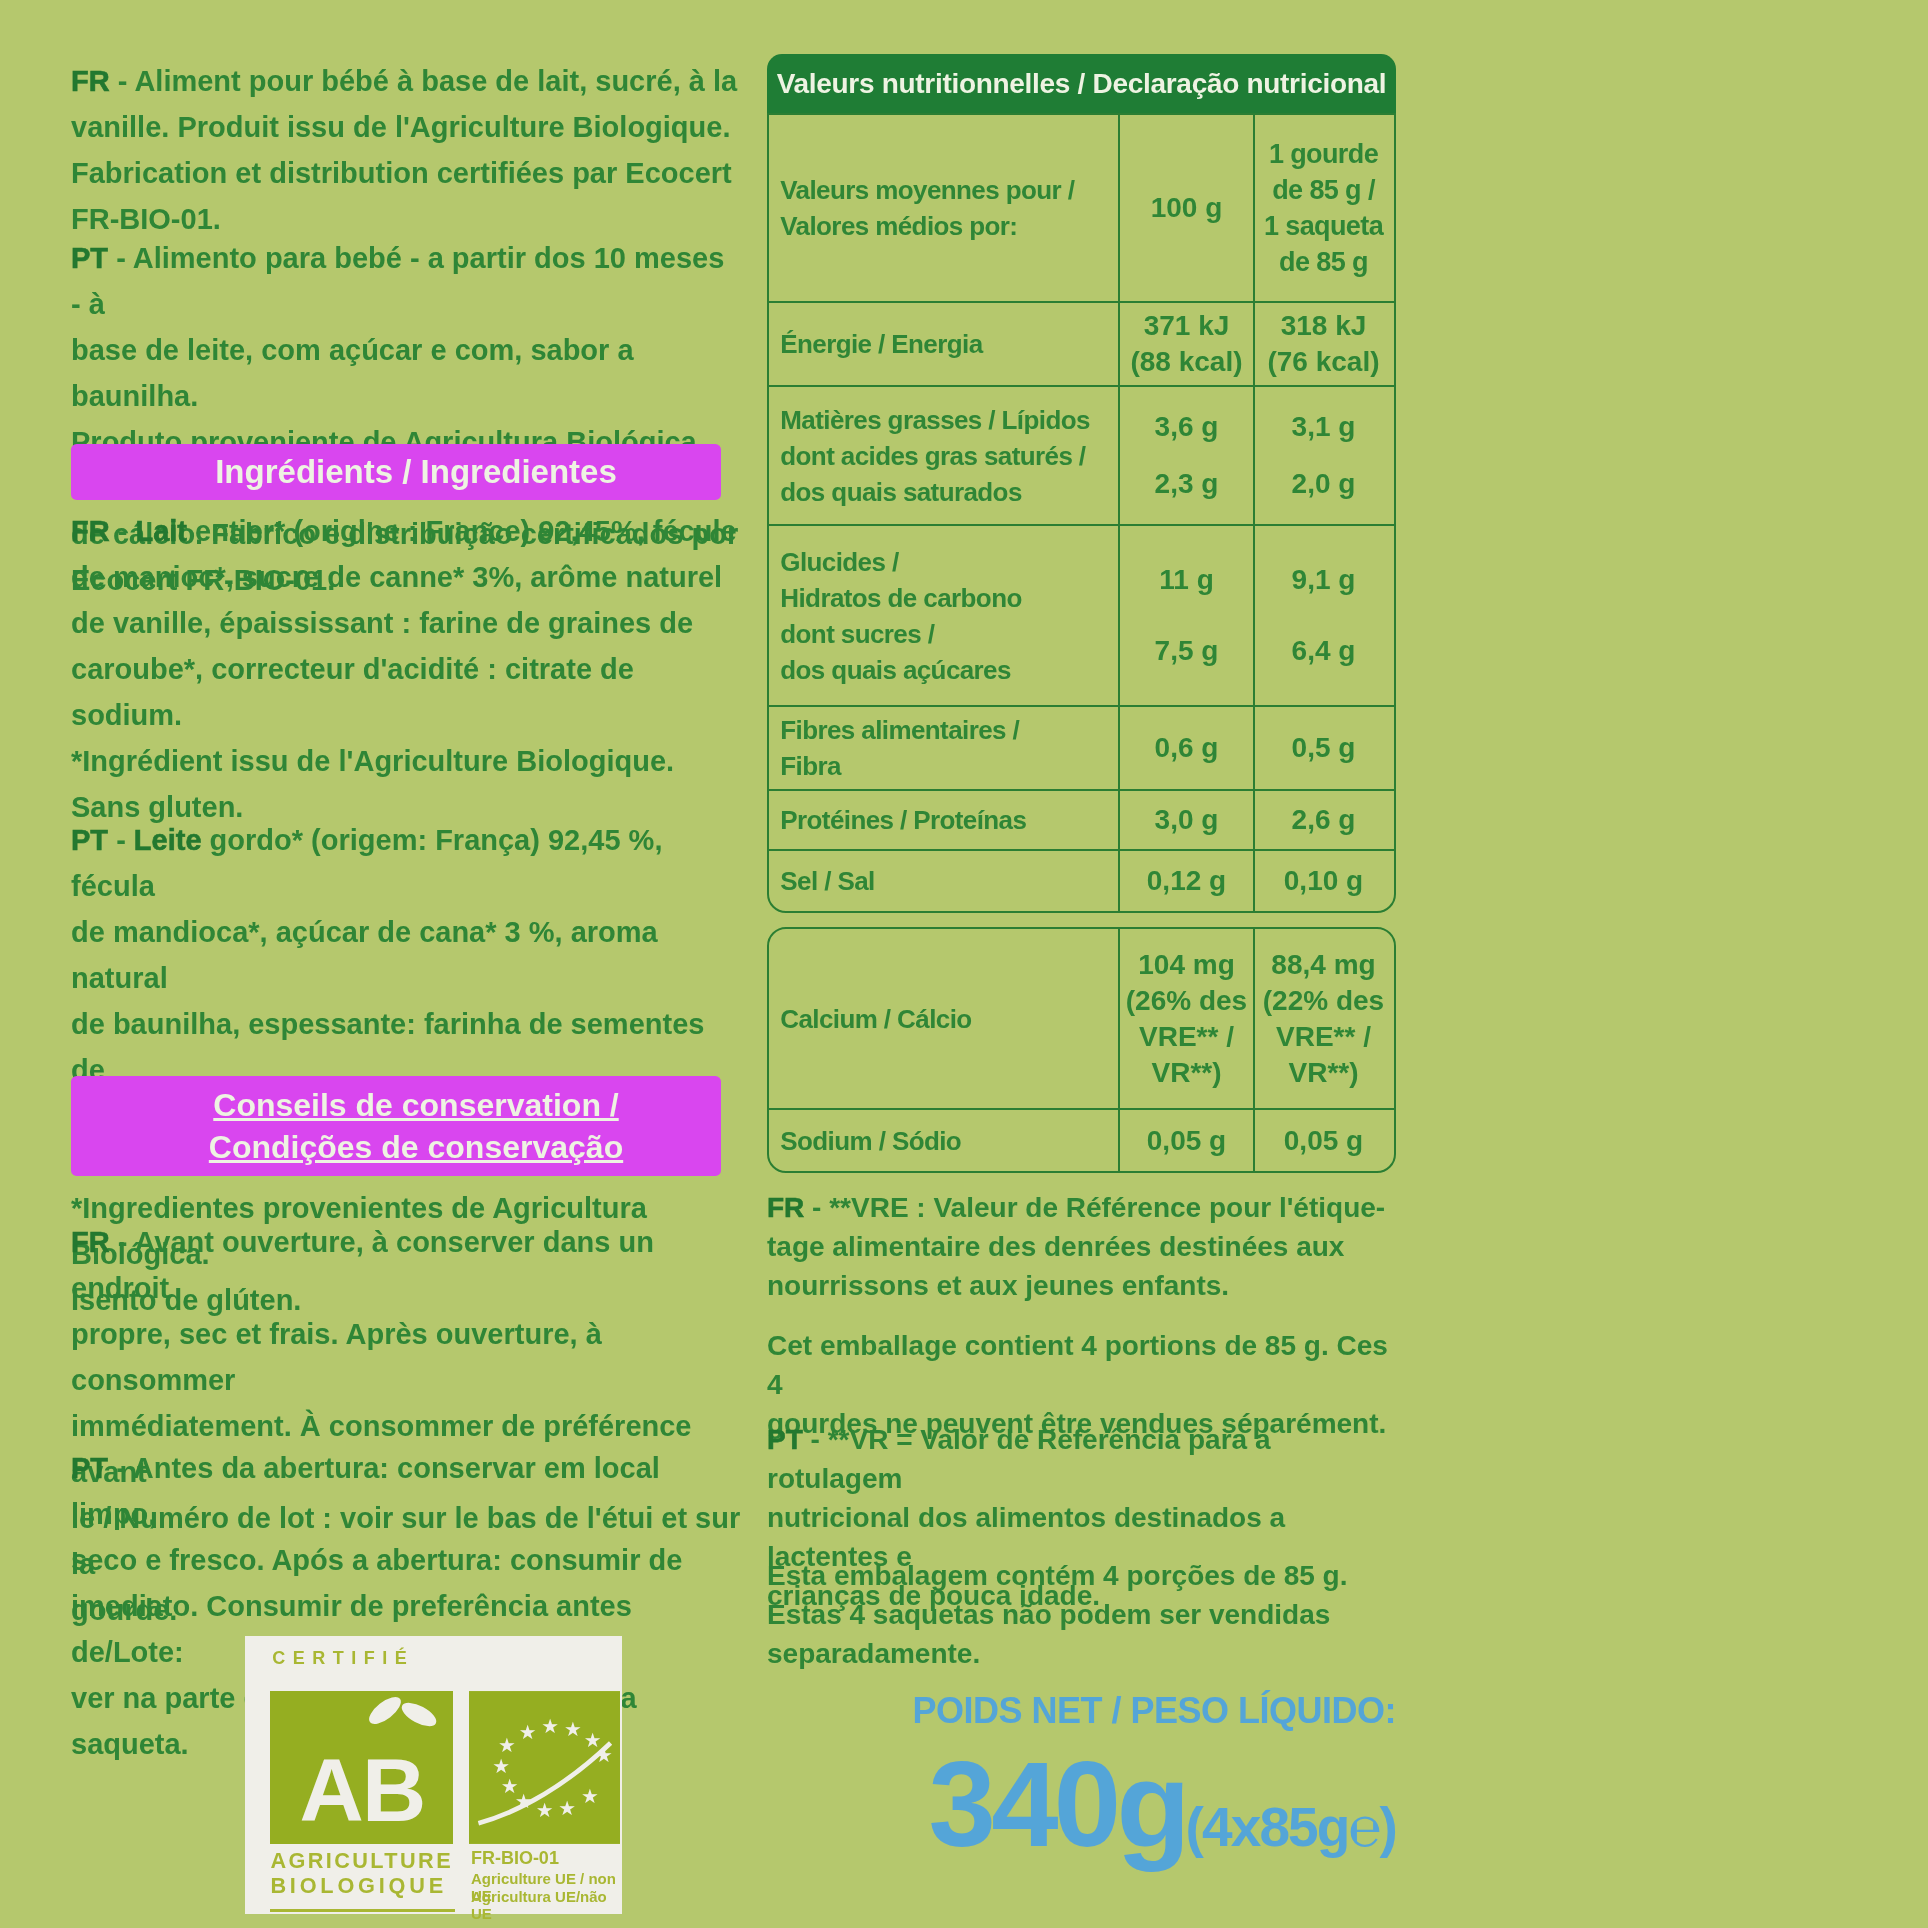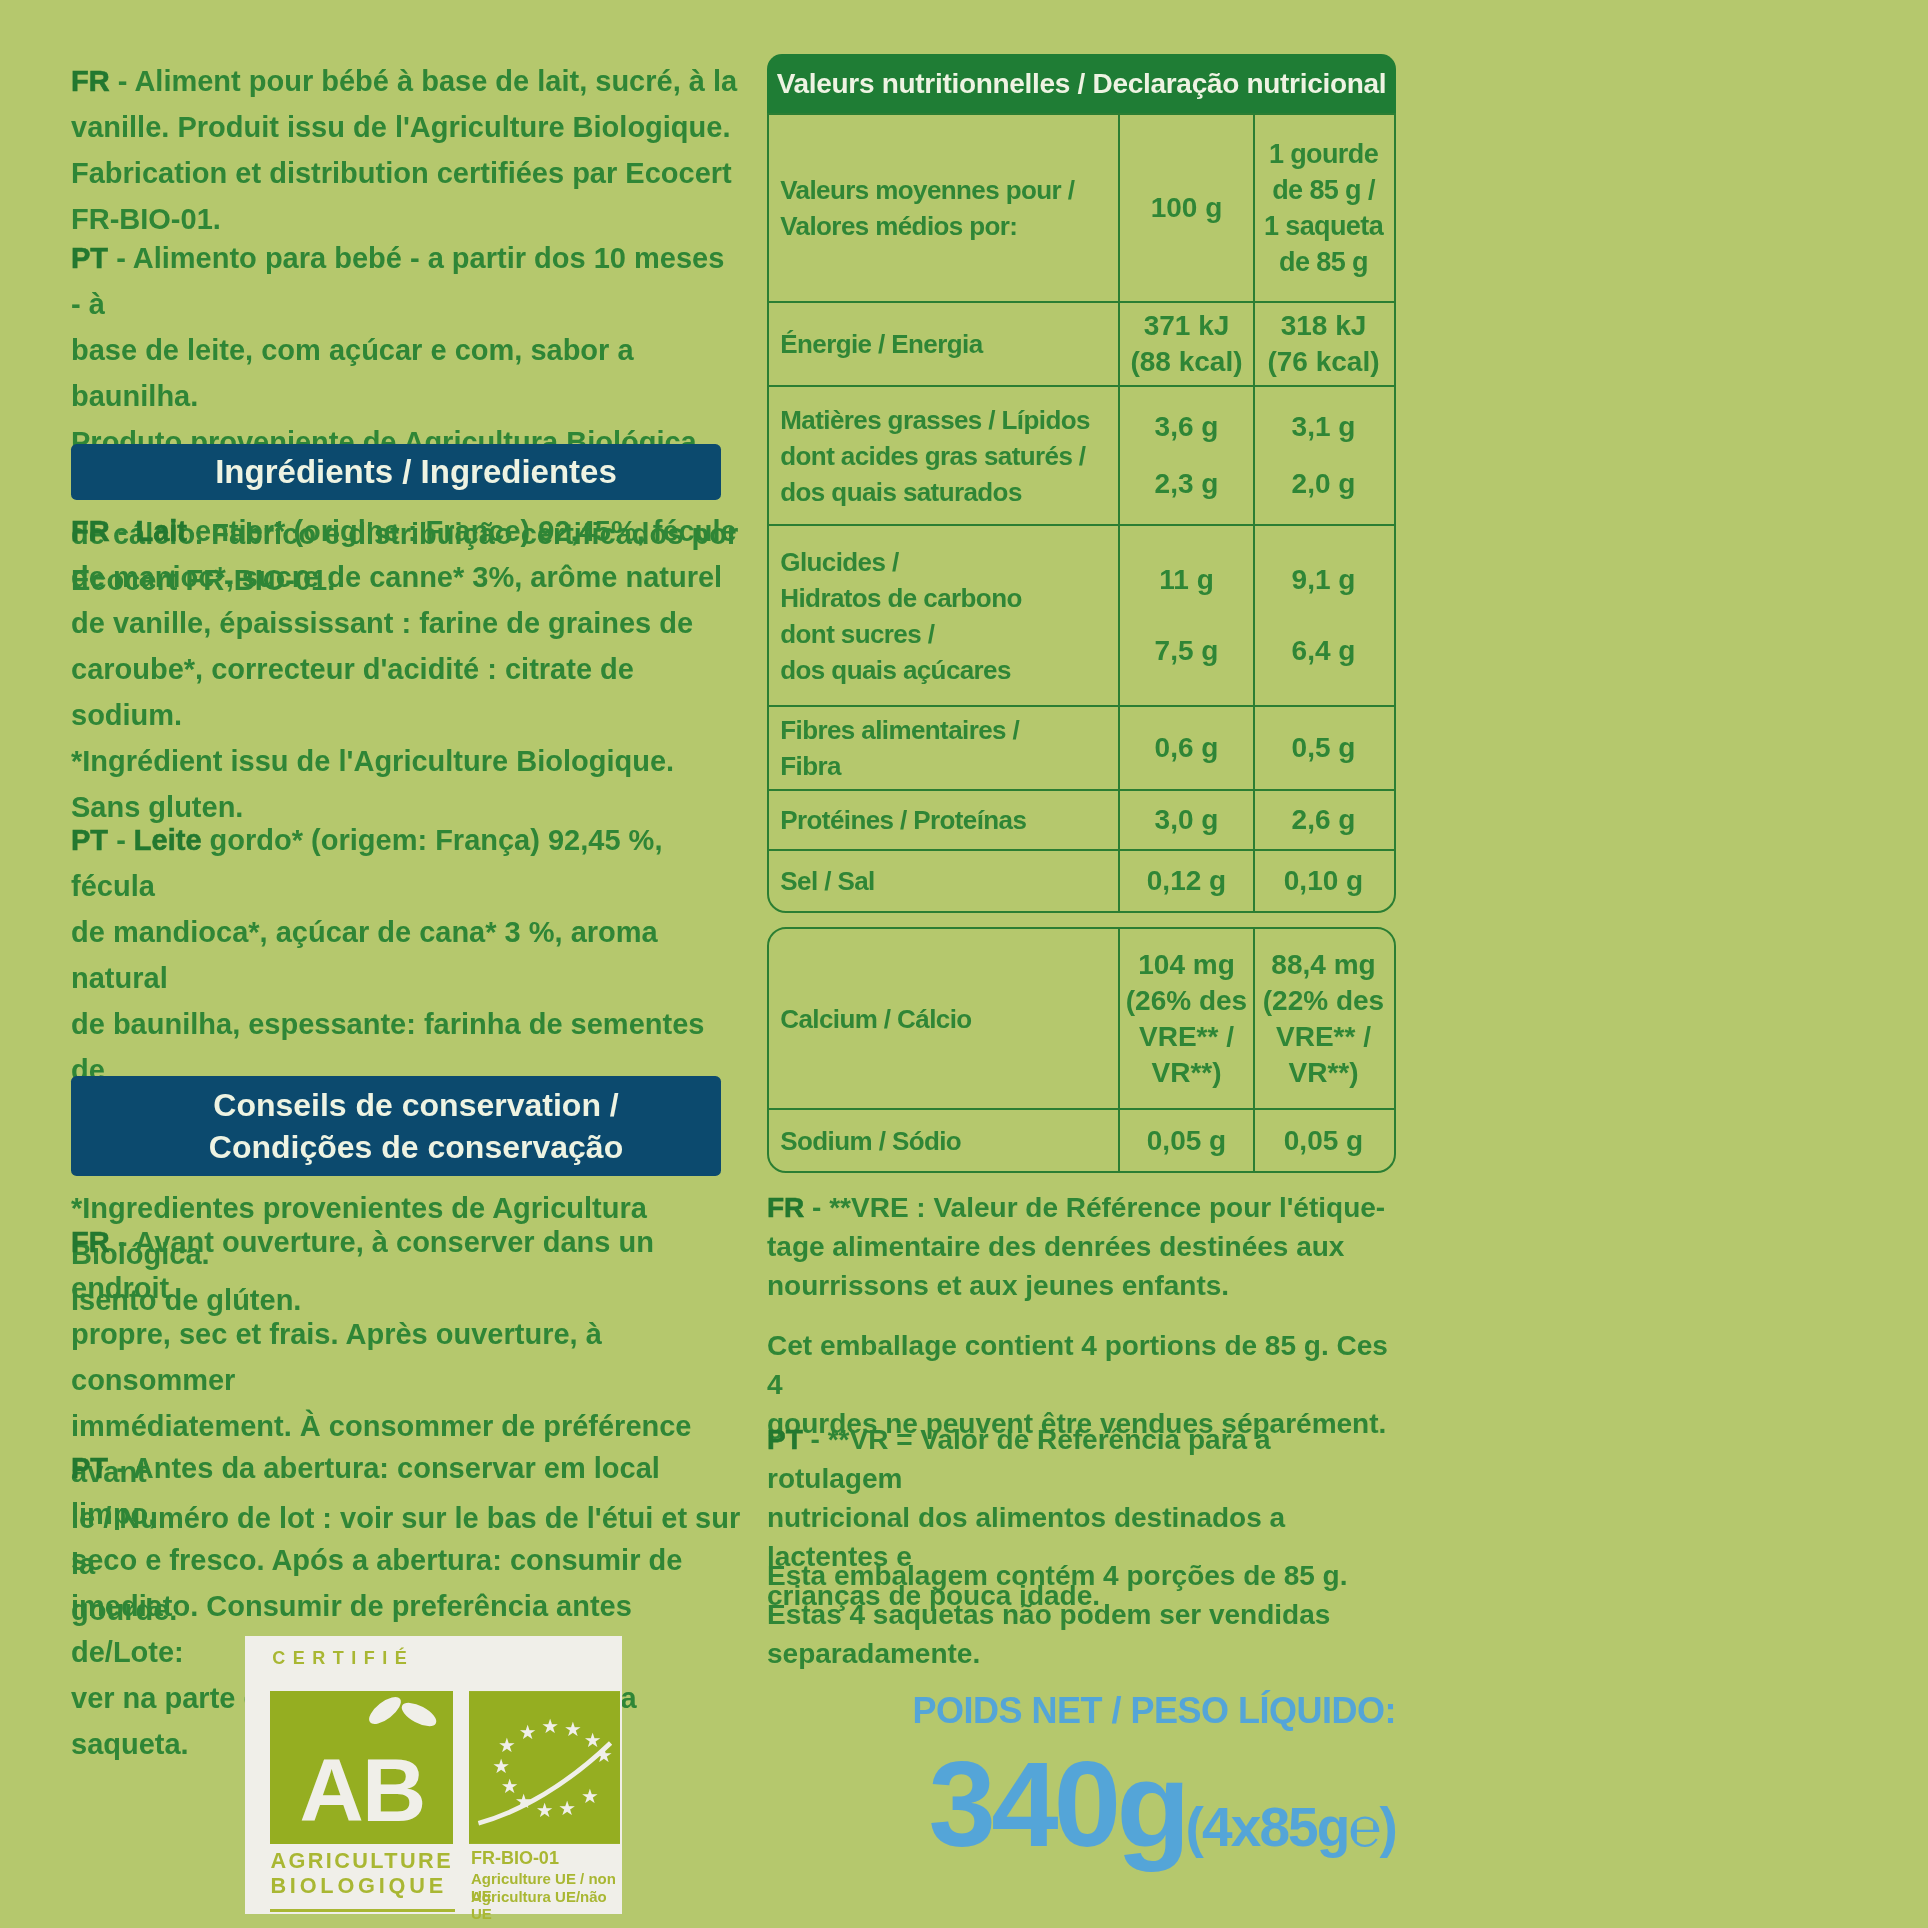--- a/index.html
+++ b/index.html
@@ -19,25 +19,25 @@
   .lcol{ position:absolute; left:71px; top:0; width:670px; }
   .lcol p{ position:absolute; left:0; width:670px;
            font-size:29px; line-height:46px; font-weight:700; color:#2f8636; }
   .fr-desc{ top:58px; }
   .pt-desc{ top:235px; }
   .fr-ing{ top:508px; }
   .pt-ing{ top:817px; }
   .fr-cons{ top:1219px; }
   .pt-cons{ top:1445px; }
 
-  .banner{ position:absolute; left:0; width:650px; background:#0c4a6e; color:#eef3e2;
+  .banner{ position:absolute; left:0; width:650px; background:#d946ef; color:#eef3e2;
            font-weight:700; display:flex; align-items:center; justify-content:center;
            text-align:center;padding-left:40px; }
   .banner1{ top:444px; height:56px; font-size:33px; border-radius:5.6px; }
-  .banner2{ top:1076px; height:100px; font-size:32px; line-height:42px; border-radius:5.6px; }
+  .banner2{ top:1076px; height:100px; font-size:32px; line-height:42px; border-radius:5.6px;text-decoration:underline; }
 
   
   .logo-card{ position:absolute; left:245px; top:1636px; width:377px; height:278px;
               background:#f0efe9; }
   .ab-logo{ position:absolute; left:25.4px; top:0; width:185px; }
   .ab-certifie{ position:absolute; top:12.2px; left:1.9px; width:183px; font-size:18px;
                 font-weight:700; letter-spacing:7.5px; color:#a9b733; }
   .ab-box{ position:absolute; top:55px; left:0; width:183px; height:153px; background:#95ae21; }
   .ab-letters{ position:absolute; left:0; width:100%; bottom:1.9px; text-align:center;
                font-size:89px; font-weight:700; color:#f0efe9; letter-spacing:-1.9px; }

